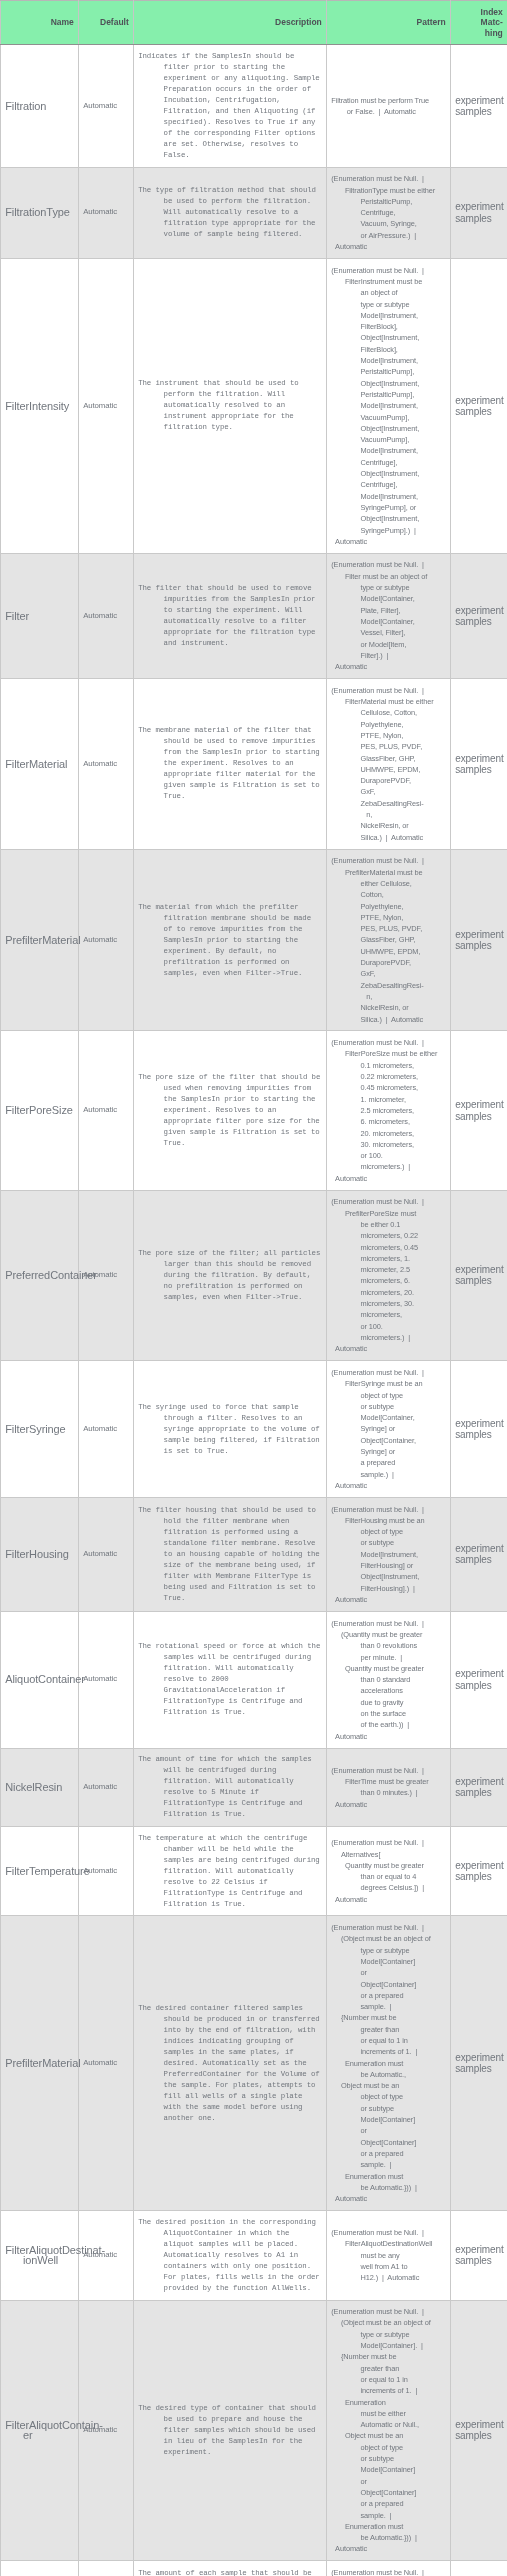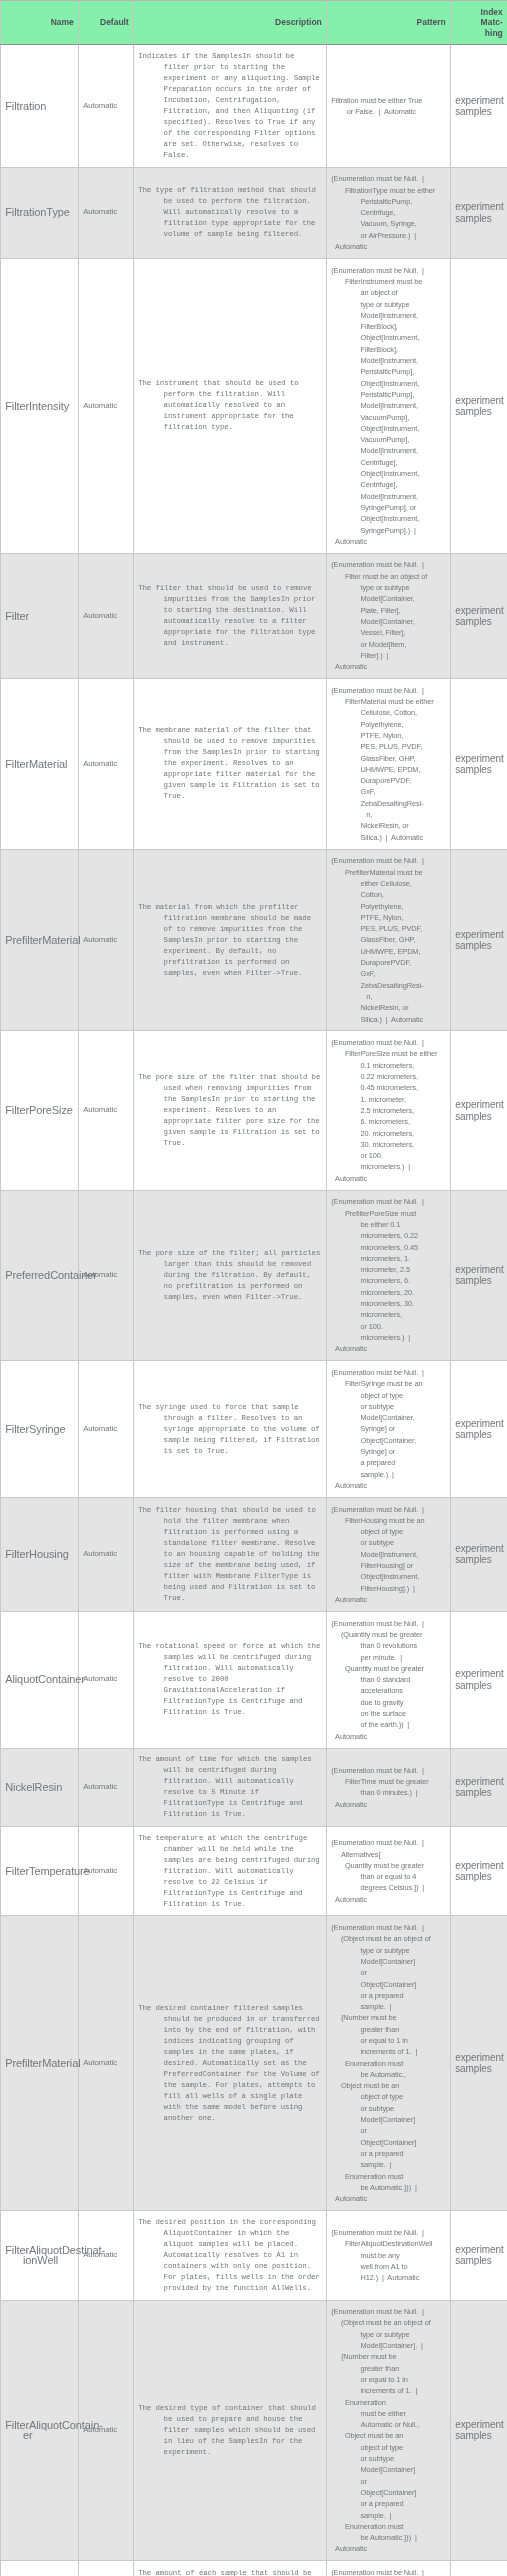--- a/index.html
+++ b/index.html
@@ -106,21 +106,21 @@
     <tbody>
         <tr>
           <td class="col-name"><div class="cellwrap">Filtration</div></td>
           <td class="col-default">
             <div class="cellwrap">Automatic</div>
           </td>
           <td class="col-description">
             <div class="cellwrap">Indicates if the SamplesIn should be filter prior to starting the experiment or any aliquoting. Sample Preparation occurs in the order of Incubation, Centrifugation, Filtration, and then Aliquoting (if specified).  Resolves to True if any of the corresponding Filter options are set. Otherwise, resolves to False.</div>
           </td>
           <td class="col-pattern">
-            <div class="cellwrap">Filtration must be either True
+            <div class="cellwrap">Filtration must be perform True
         or False.  |  Automatic</div>
           </td>
           <td class="col-index"><div class="cellwrap">experiment
 samples</div></td>
         </tr>
         <tr class="alt">
           <td class="col-name"><div class="cellwrap">FiltrationType</div></td>
           <td class="col-default">
             <div class="cellwrap">Automatic</div>
           </td>
@@ -176,21 +176,21 @@
           </td>
           <td class="col-index"><div class="cellwrap">experiment
 samples</div></td>
         </tr>
         <tr class="alt">
           <td class="col-name"><div class="cellwrap">Filter</div></td>
           <td class="col-default">
             <div class="cellwrap">Automatic</div>
           </td>
           <td class="col-description">
-            <div class="cellwrap">The filter that should be used to remove impurities from the SamplesIn prior to starting the destination.  Will automatically resolve to a filter appropriate for the filtration type and instrument.</div>
+            <div class="cellwrap">The filter that should be used to remove impurities from the SamplesIn prior to starting the experiment.  Will automatically resolve to a filter appropriate for the filtration type and instrument.</div>
           </td>
           <td class="col-pattern">
             <div class="cellwrap">(Enumeration must be Null.  |
        Filter must be an object of
                type or subtype
                Model[Container,
                Plate, Filter],
                Model[Container,
                Vessel, Filter],
                or Model[Item,

